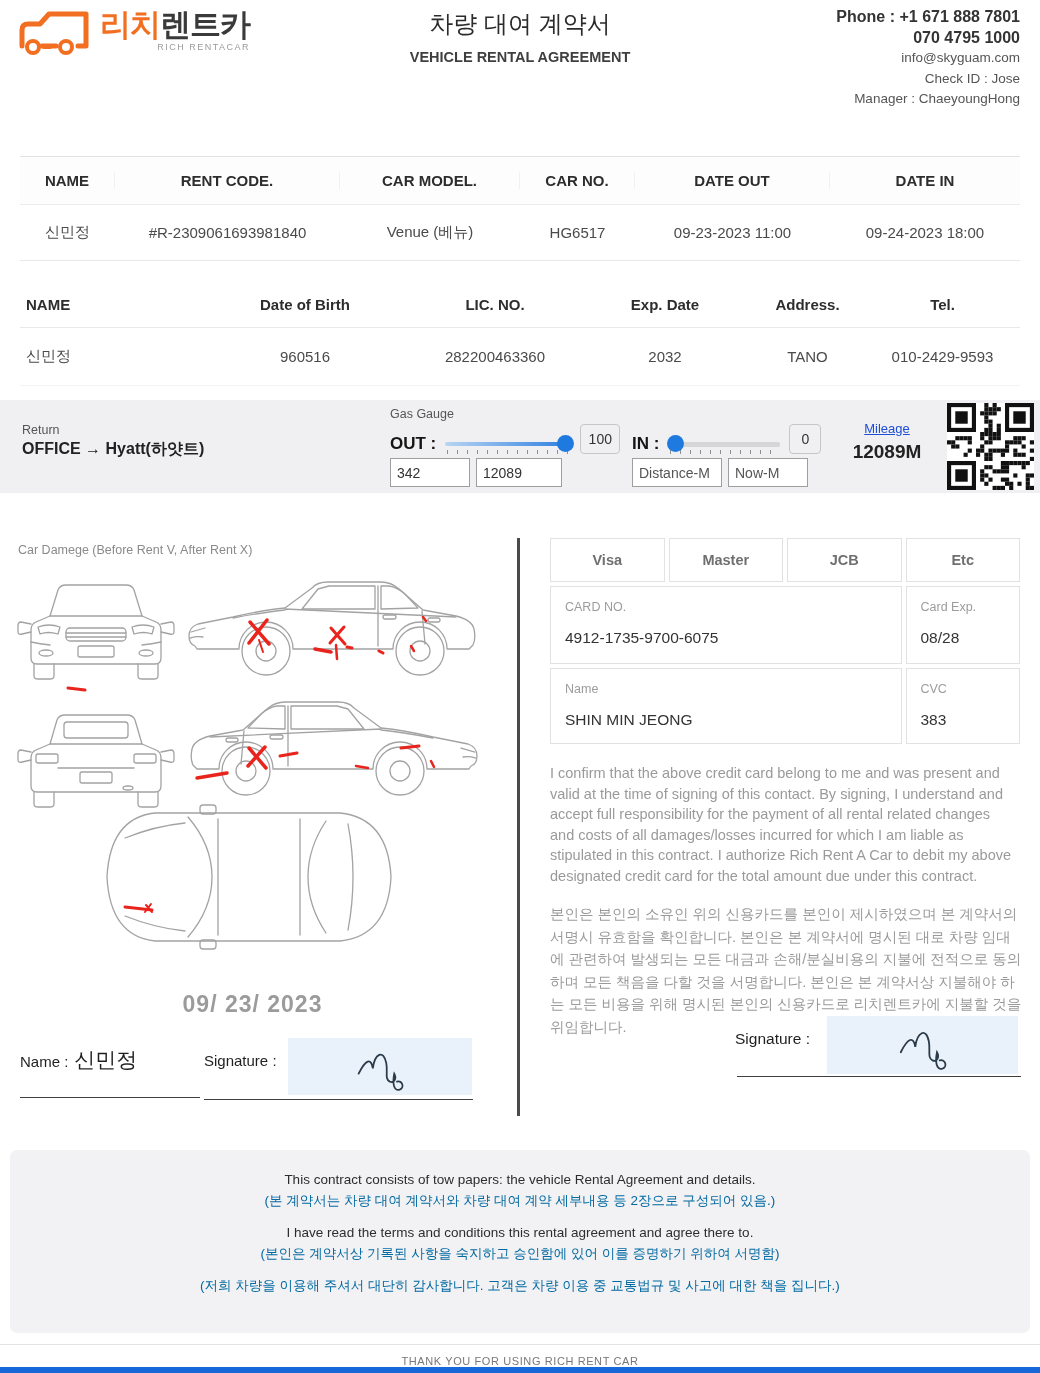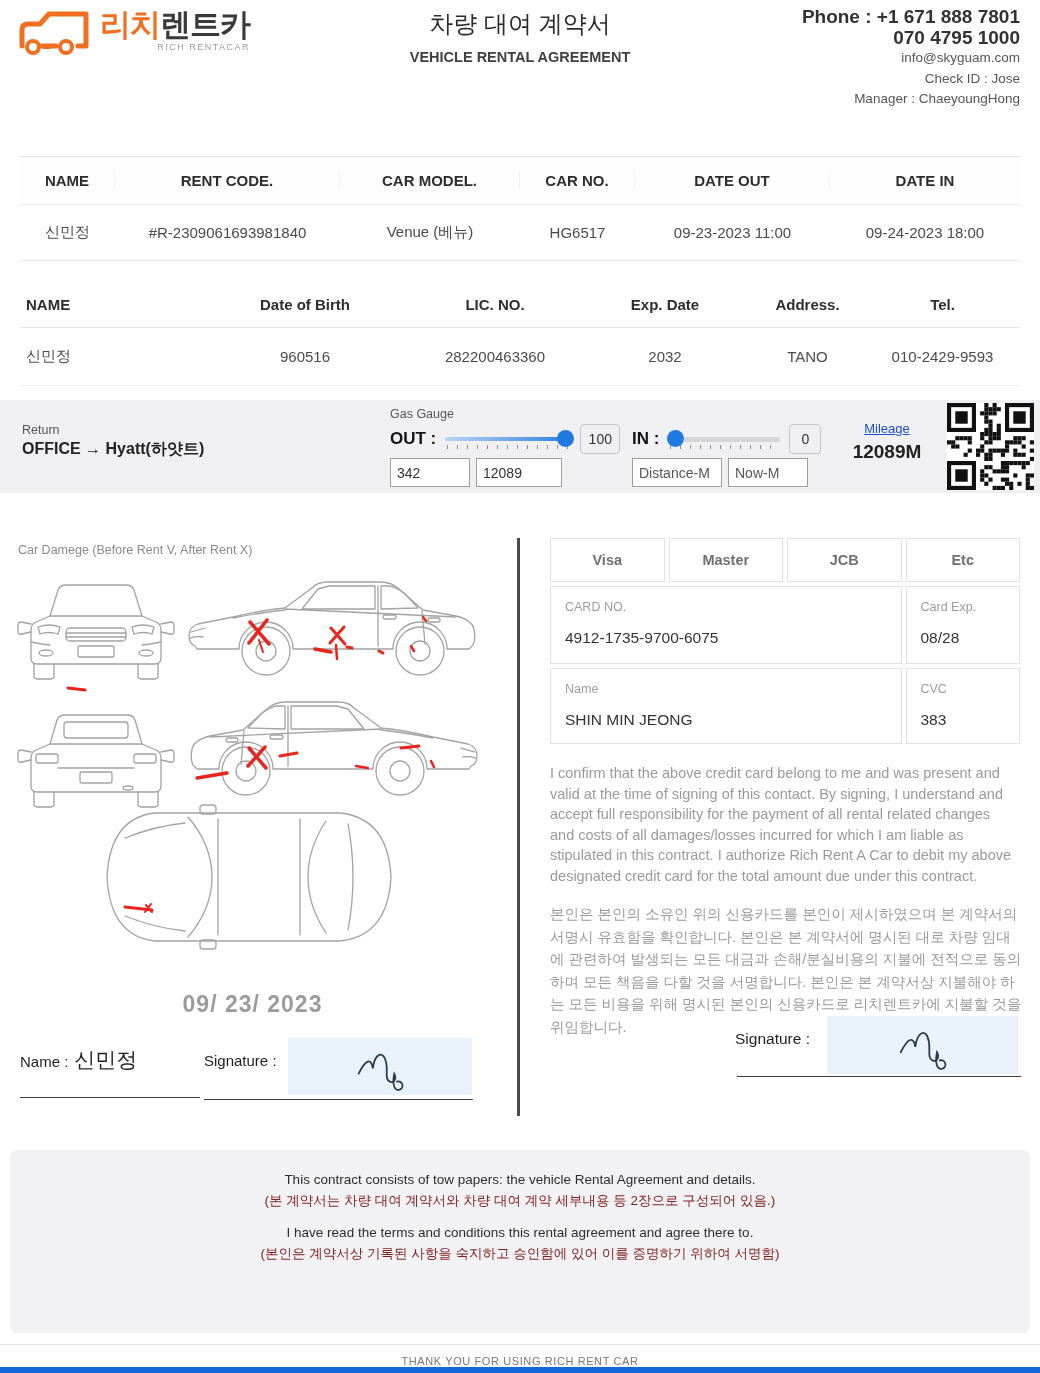--- a/index.html
+++ b/index.html
@@ -12,21 +12,21 @@
   .logo-kr { font-size:31px; font-weight:bold; letter-spacing:-1px; line-height:34px; }
   .logo-kr .o { color:#f26f21; }
   .logo-kr .d { color:#3a3a3a; }
   .logo-sub { font-size:9px; color:#9a9a9a; letter-spacing:1.5px; margin-top:0px; }
 
   .title-wrap { position:absolute; left:250px; right:250px; top:8px; text-align:center; }
   .title-kr { font-size:24px; color:#2b2b2b; font-weight:500; }
   .title-en { font-size:14.5px; color:#3f3f3f; font-weight:bold; margin-top:9px; }
 
   .contact { position:absolute; right:20px; top:6px; text-align:right; }
-  .contact .big { font-size:19px; font-weight:bold; color:#333; line-height:21px; }
+  .contact .big { font-size:16px; font-weight:bold; color:#333; line-height:21px; }
   .contact .small { font-size:13.5px; color:#555; line-height:20.5px; }
 
   
   .tbl { position:absolute; left:20px; width:1000px; }
   .tbl .row { display:flex; align-items:center; }
   .tbl .c { text-align:center; font-size:15px; }
   .t1 { top:156px; border-top:1px solid #e2e2e2; }
   .t1 .hrow { height:48px; border-bottom:1px solid #ececec; background:#fdfdfd; }
   .t1 .hrow .c { font-weight:bold; color:#2d2d2d; border-right:1px solid #f1f1f1; }
   .t1 .hrow .c:last-child { border-right:none; }
@@ -40,21 +40,21 @@
   .t2 .drow { height:58px; border-bottom:1px solid #f3f3f3; }
   .t2 .drow .c { color:#4a4a4a; }
   .t2 .d1{width:18%; text-align:left; padding-left:6px;} .t2 .d2{width:21%;} .t2 .d3{width:17%;} .t2 .d4{width:17%;} .t2 .d5{width:11.5%;} .t2 .d6{width:15.5%;}
 
   
   .gaugebar { position:absolute; left:0; top:400px; width:1040px; height:93px; background:#f0f0f2; }
   .gb-abs { position:absolute; }
   .return-label { left:22px; top:23px; font-size:12.5px; color:#555; }
   .route { left:22px; top:39px; font-size:16px; font-weight:600; color:#222; }
   .gas-label { left:390px; top:7px; font-size:12.5px; color:#555; }
-  .slider-row { display:flex; align-items:center; }
+  .slider-row { display:flex; align-items:flex-end; }
   .out-row { left:390px; top:24px; }
   .in-row { left:632px; top:24px; }
   .sl-label { font-size:17px; font-weight:bold; color:#151515; margin-right:9px; }
   .slider { position:relative; height:20px; }
   .slider .track { position:absolute; left:0; right:0; top:8px; height:4px; border-radius:2px; }
   .out-track { background:linear-gradient(to right,#b9d5f3,#2b7de0); }
   .in-track { background:#d6d6d6; height:5px !important; border-radius:3px; }
   .slider .handle { position:absolute; top:1px; width:17px; height:17px; border-radius:50%; background:#1f7ae0; }
   .slider .ticks { position:absolute; left:2px; right:2px; top:16px; height:4px;
      background:repeating-linear-gradient(to right,#8f8f8f 0 1px, transparent 1px 10px); }
@@ -105,21 +105,21 @@
 
   .sig2-label { position:absolute; left:735px; top:1030px; font-size:15.5px; color:#1f1f1f; }
   .sig2-box { left:827px; top:1016px; width:191px; height:58px; }
   .sig2-line { left:737px; top:1076px; width:284px; }
 
   
   .terms { position:absolute; left:10px; top:1150px; width:1020px; height:183px;
      background:#f2f2f4; border-radius:7px; padding:19px 14px; }
   .term { margin-bottom:11px;text-align:center; }
   .term .en { font-size:13.5px; color:#2d2d2d; line-height:21px; }
-  .term .kr { font-size:13.5px; color:#7f1d1d; line-height:21px; }
+  .term .kr { font-size:13.5px; color:#0369a1; line-height:21px; }
 
   
   .footer-line { position:absolute; left:0; top:1344px; width:1040px; border-top:1px solid #e3e3e3; }
   .footer-text { position:absolute; left:0; top:1355px; width:1040px; text-align:center;
      font-size:11px; color:#777; letter-spacing:0.6px; }
   .bottom-bar { position:absolute; left:0; top:1367px; width:1040px; height:6px; background:#1667d9; }
 
   svg .ln { fill:none; stroke:#a3a3a3; stroke-width:1.3; stroke-linejoin:round; stroke-linecap:round; }
   svg .dmg { fill:none; stroke:#e8241d; stroke-linecap:round; }
   svg .sig { fill:none; stroke:#2b3b4a; stroke-width:2; stroke-linecap:round; }
@@ -506,20 +506,21 @@
   <div class="terms">
     <div class="term">
       <div class="en">This contract consists of tow papers: the vehicle Rental Agreement and details.</div>
       <div class="kr">(본 계약서는 차량 대여 계약서와 차량 대여 계약 세부내용 등 2장으로 구성되어 있음.)</div>
     </div>
     <div class="term">
       <div class="en">I have read the terms and conditions this rental agreement and agree there to.</div>
       <div class="kr">(본인은 계약서상 기록된 사항을 숙지하고 승인함에 있어 이를 증명하기 위하여 서명함)</div>
     </div>
     <div class="term">
+      <div class="kr">(저희 차량을 이용해 주셔서 대단히 감사합니다. 고객은 차량 이용 중 교통법규 및 사고에 대한 책을 집니다.)</div>
     </div>
   </div>
 
   <div class="footer-line"></div>
   <div class="footer-text">THANK YOU FOR USING RICH RENT CAR</div>
   <div class="bottom-bar"></div>
 
 </div>
 
 </body></html>

